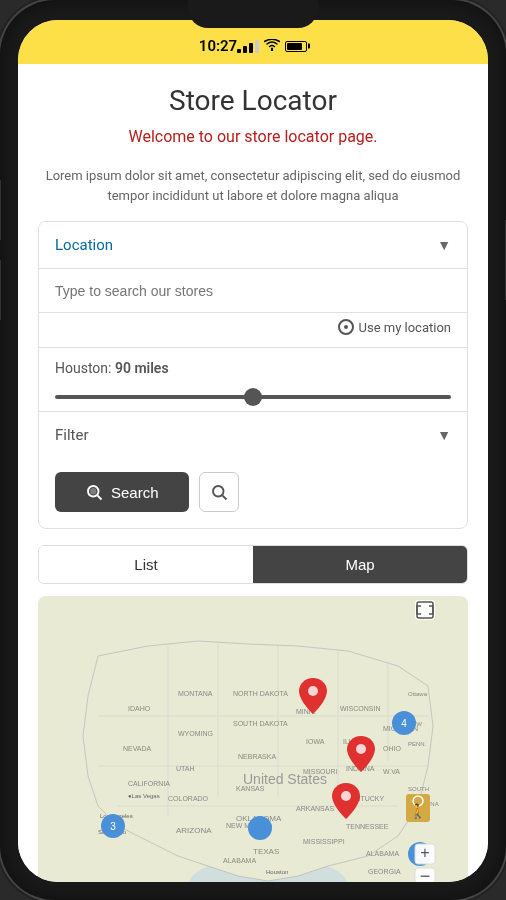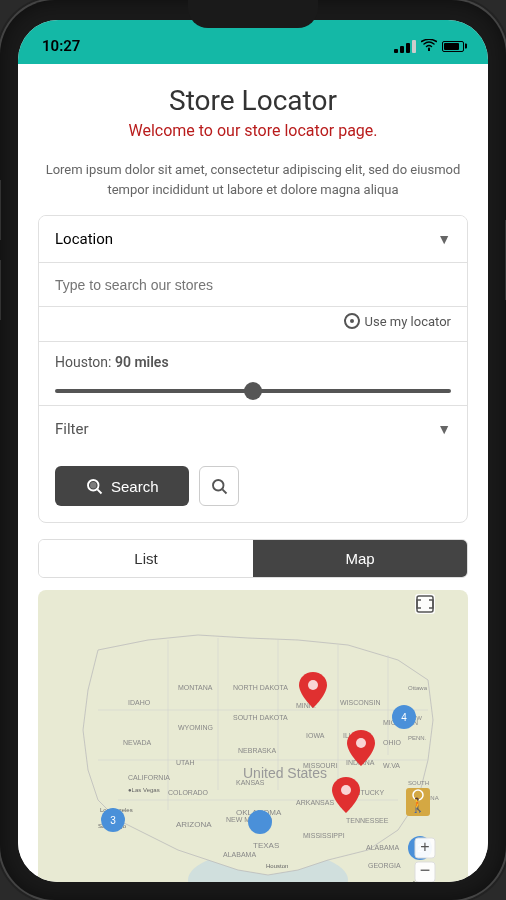--- a/index.html
+++ b/index.html
@@ -38,25 +38,25 @@
       transform: translateX(-50%);
       width: 130px;
       height: 28px;
       background: #1a1a1a;
       border-radius: 0 0 20px 20px;
       z-index: 100;
     }
     
     .status-bar {
       display: flex;
-      justify-content: space-between;
+      justify-content: center;
       align-items: center;
       padding: 8px 24px 0;
       height: 44px;
-      background: #14b8a6;
+      background: #fde047;
       position: relative;
       z-index: 50;
     }
     .status-time {
       font-size: 15px;
       font-weight: 600;
       color: #000;
     }
     .status-icons {
       display: flex;
@@ -85,21 +85,21 @@
       background: #fff;
     }
     .header-section {
       padding: 20px 24px 16px;
       text-align: center;
     }
     .page-title {
       font-size: 28px;
       font-weight: 400;
       color: #333;
-      margin-bottom: 4px;
+      margin-bottom: 10px;
     }
     .welcome-text {
       font-size: 16px;
       color: #b91c1c;
       margin-bottom: 20px;
       font-weight: 400;
     }
     .description-text {
       font-size: 13px;
       color: #666;
@@ -117,21 +117,21 @@
       display: flex;
       justify-content: space-between;
       align-items: center;
       padding: 14px 16px;
       border-bottom: 1px solid #e0e0e0;
       cursor: pointer;
       background: #fff;
     }
     .location-label {
       font-size: 15px;
-      color: #000000;
+      color: #0369a1;
     }
     .dropdown-arrow {
       font-size: 14px;
       color: #666;
     }
     .search-input-area {
       padding: 12px 16px;
       border-bottom: 1px solid #e0e0e0;
       position: relative;
     }
@@ -358,21 +358,21 @@
           <span class="location-label">Location</span>
           <span class="dropdown-arrow">▼</span>
         </div>
 
         <div class="search-input-area">
           <input type="text" class="search-input" placeholder="Type to search our stores" style="">
         </div>
 
         <div class="use-location-row">
           <div class="location-target-icon"></div>
-          <span class="use-location-text">Use my locator</span>
+          <span class="use-location-text">Use my location</span>
         </div>
 
         <div class="radius-row">
           <div class="radius-label">
             <span>Houston:</span>
             <span class="radius-value">90 miles</span>
           </div>
           <input type="range" min="0" max="100" value="50" style="">
         </div>
 

